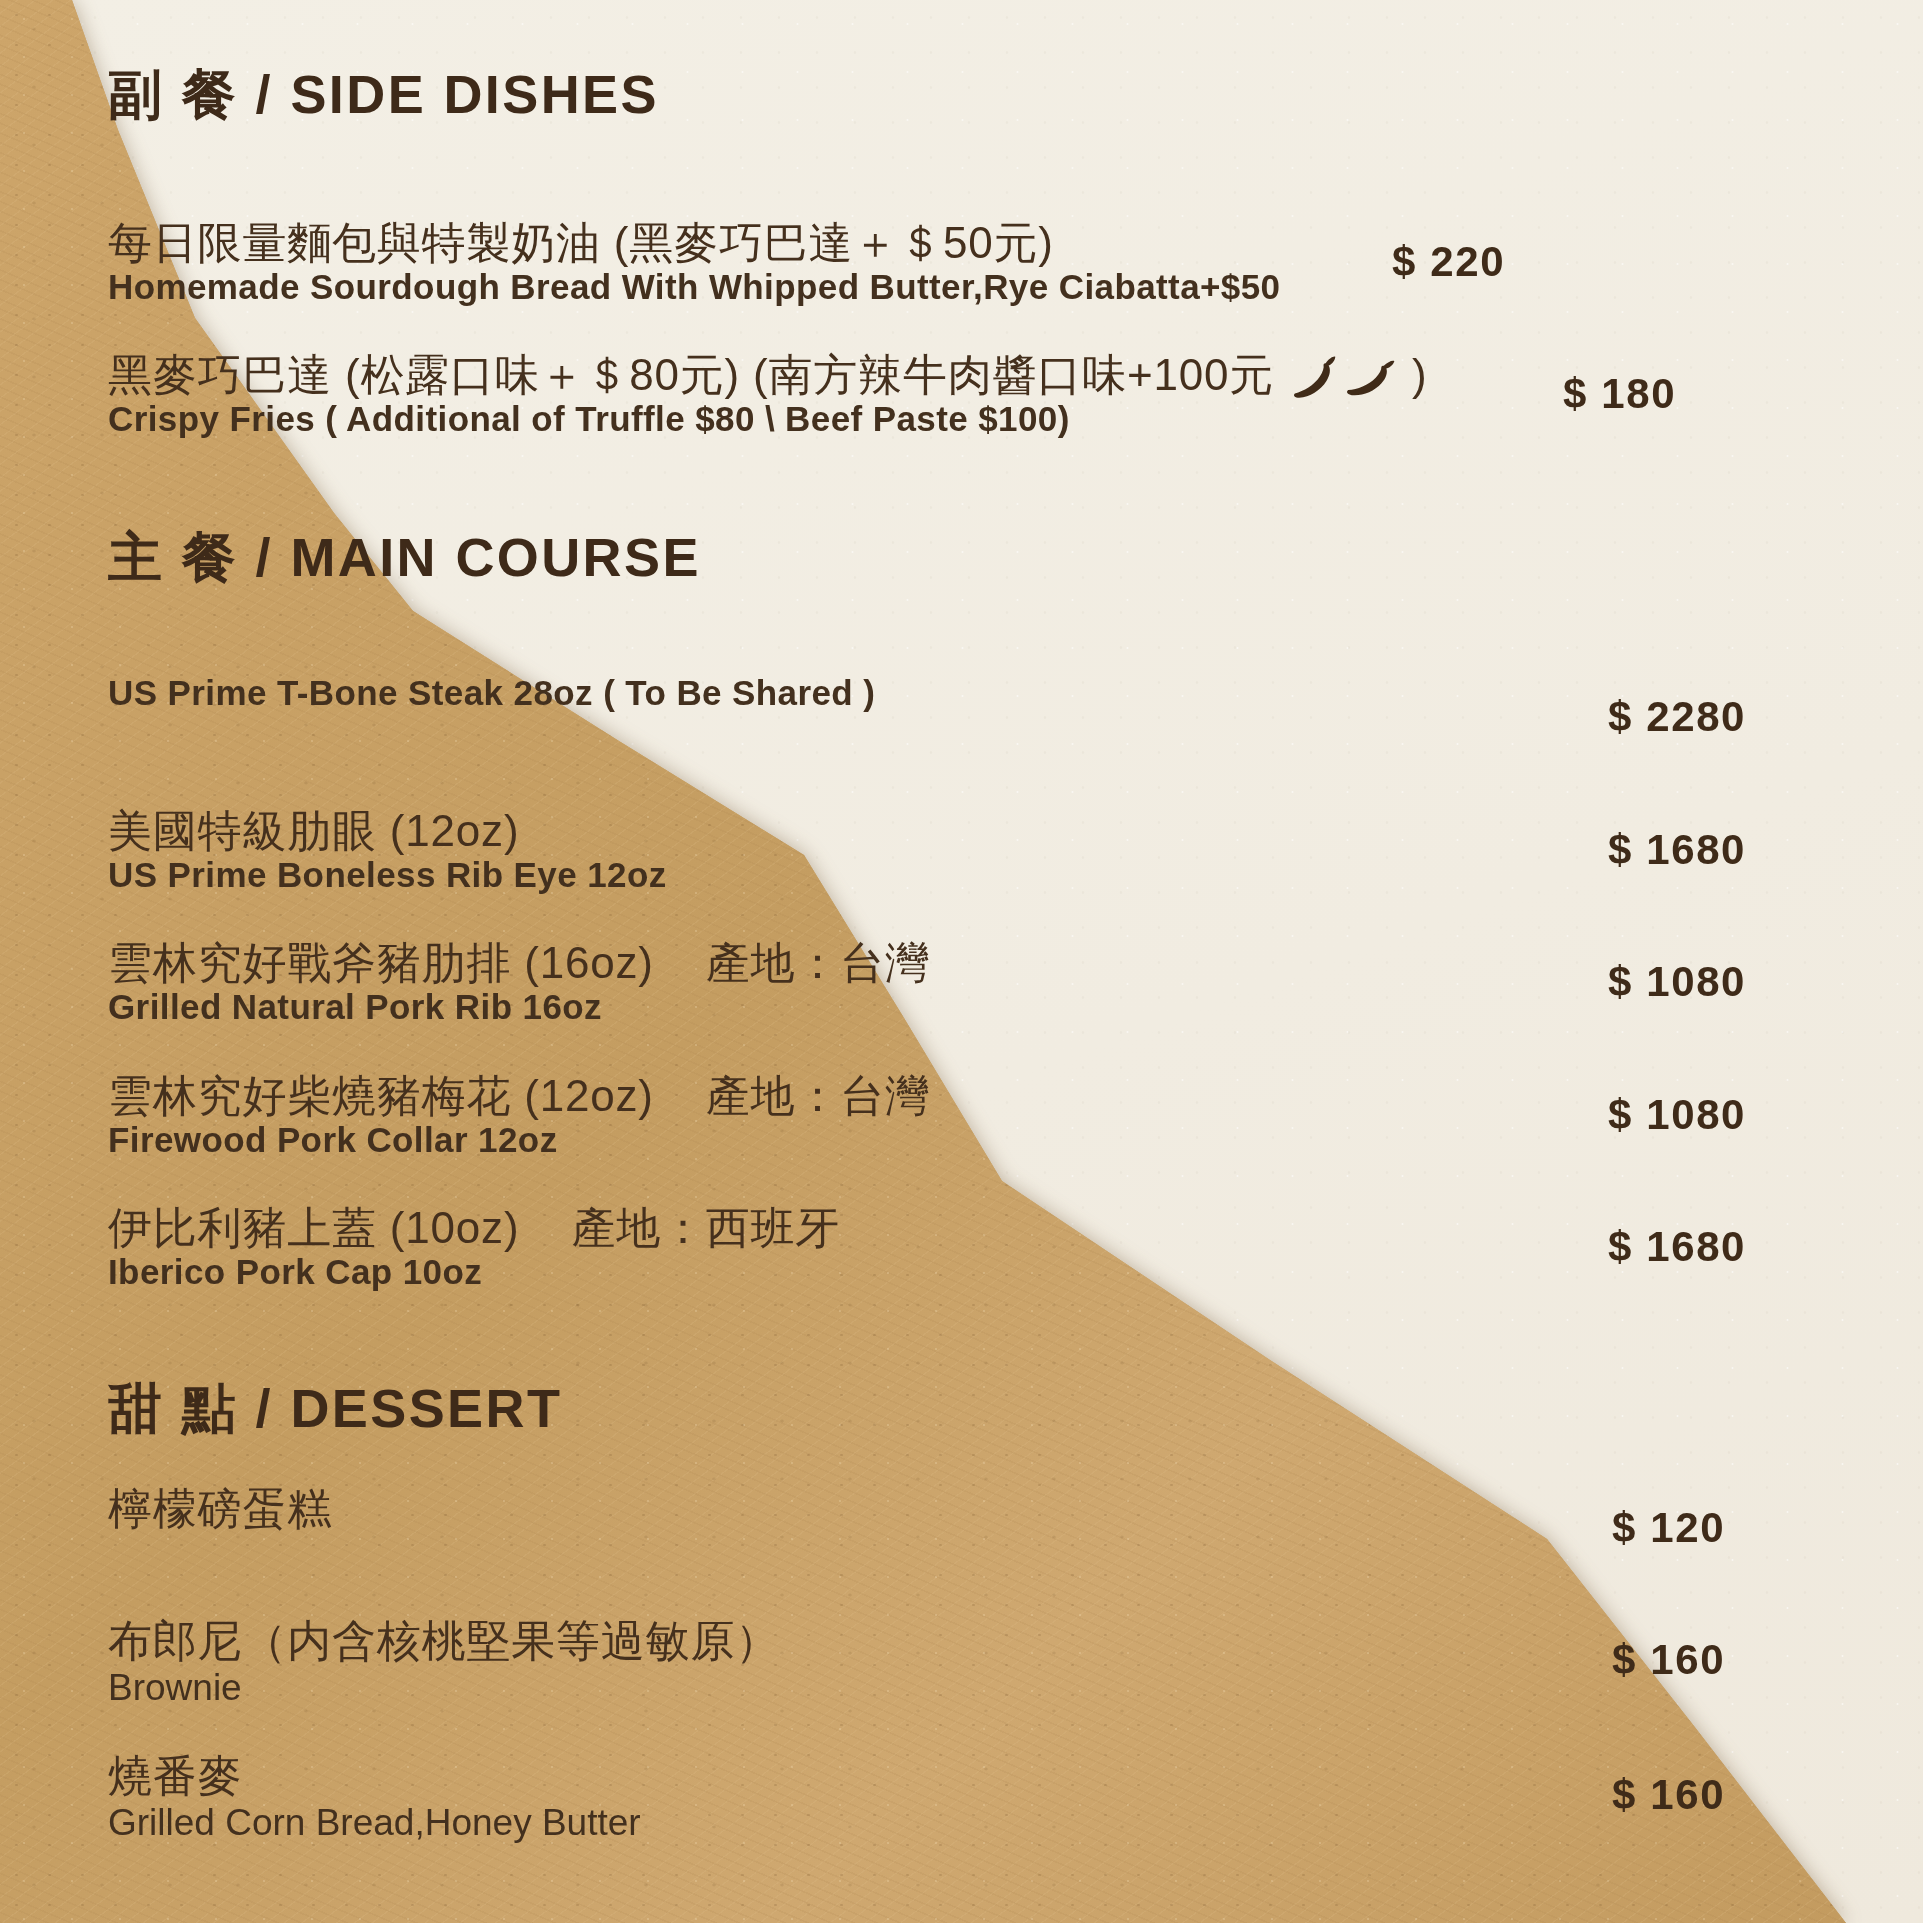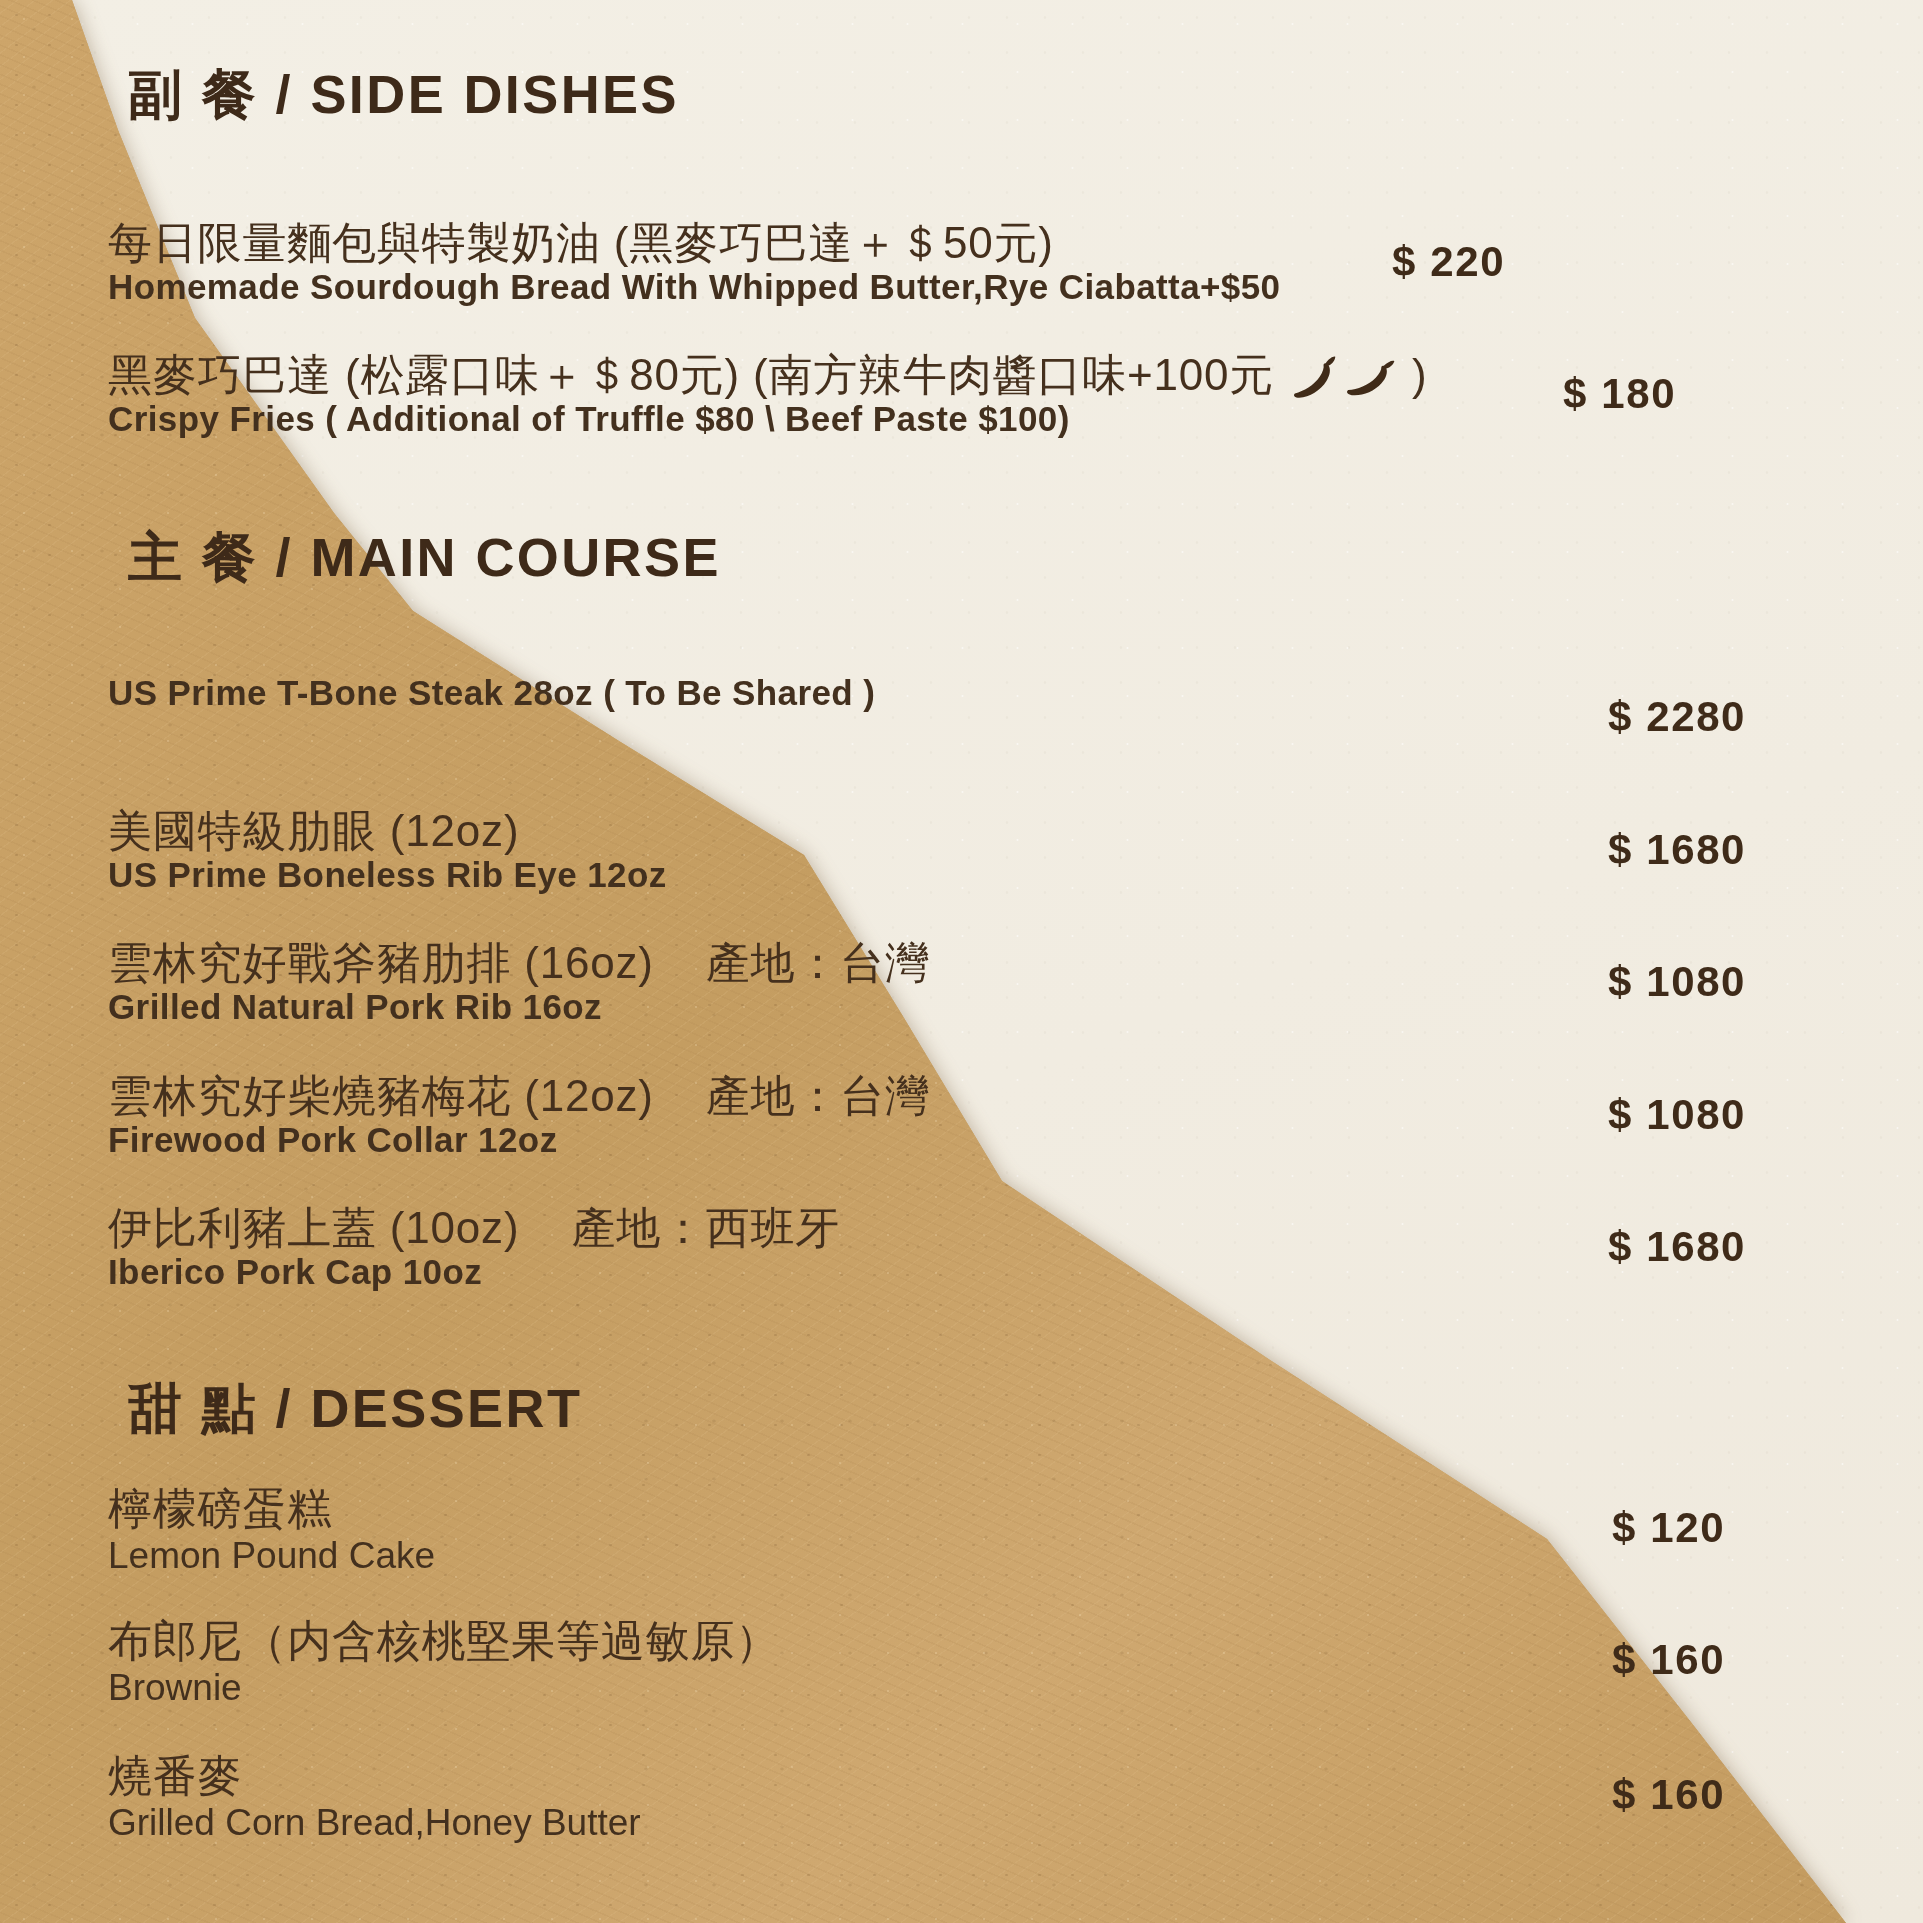--- a/index.html
+++ b/index.html
@@ -30,21 +30,21 @@
       linear-gradient(135deg,#cda56a 0%,#c49d61 45%,#cfa870 70%,#c29a5e 100%);
     background-size:33px 30px,48px 38px,68px 58px,auto,auto,auto;
     clip-path:polygon(0 0,72px 0,118px 130px,195px 318px,334px 513px,413px 611px,
       619px 741px,804px 855px,904px 1018px,1002px 1181px,1270px 1360px,
       1547px 1539px,1694px 1726px,1846px 1923px,0 1923px);
   }
   .content{position:absolute;inset:0;}
   .header{
     position:absolute;left:108px;
     font-size:54px;font-weight:700;letter-spacing:2.4px;
-    color:#3e2a19;line-height:59px;white-space:nowrap;margin-left:20px;
+    color:#3e2a19;line-height:59px;white-space:nowrap;
   }
   .item{position:absolute;left:108px;right:0;}
   .zh{font-size:44px;line-height:49px;letter-spacing:0.8px;white-space:nowrap;color:#45301d;}
   .origin{margin-left:39px;}
   .en{
     font-size:35px;font-weight:700;line-height:36px;letter-spacing:0.4px;
     margin-top:1.6px;white-space:nowrap;color:#43301e;
   }
   .dessert .en{font-size:37px;font-weight:400;line-height:42px;letter-spacing:0;}
   .price{
@@ -137,21 +137,20 @@
         <span class="origin">產地：西班牙</span>
       </div>
       <div class="en">Iberico Pork Cap 10oz</div>
       <div class="price pc">$ 1680</div>
     </div>
 
     <div class="header h3">甜 點 / DESSERT</div>
 
     <div class="item i8 dessert">
       <div class="zh">檸檬磅蛋糕</div>
-      <div class="en">Lemon Pound Cake</div>
       <div class="price pd">$ 120</div>
     </div>
 
     <div class="item i9 dessert">
       <div class="zh">布郎尼（内含核桃堅果等過敏原）</div>
       <div class="en">Brownie</div>
       <div class="price pd">$ 160</div>
     </div>
 
     <div class="item i10 dessert">

